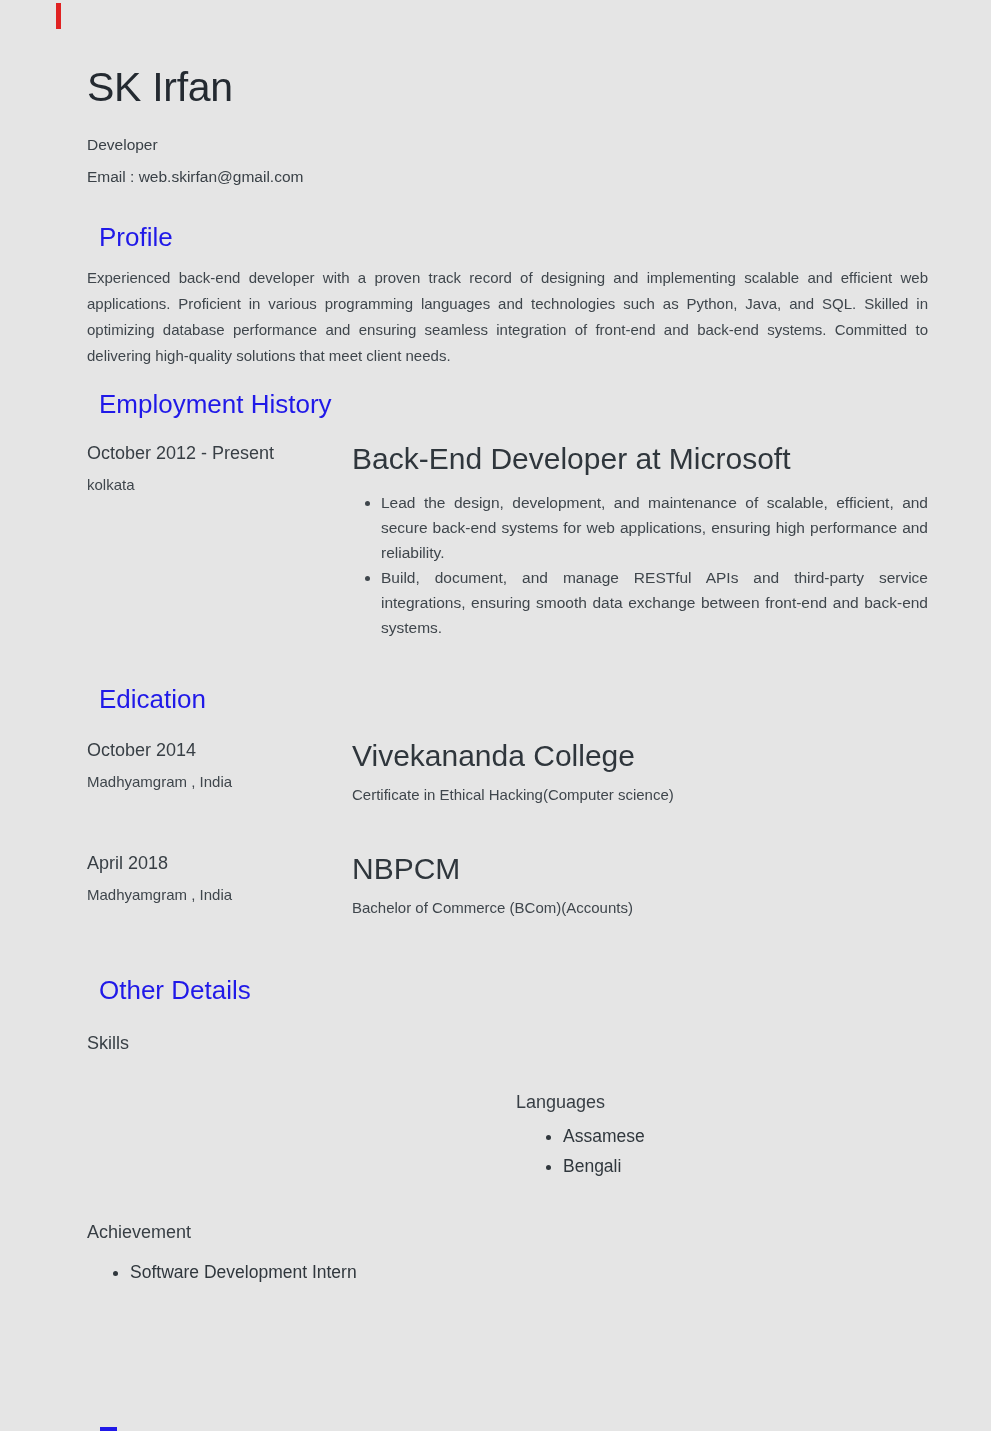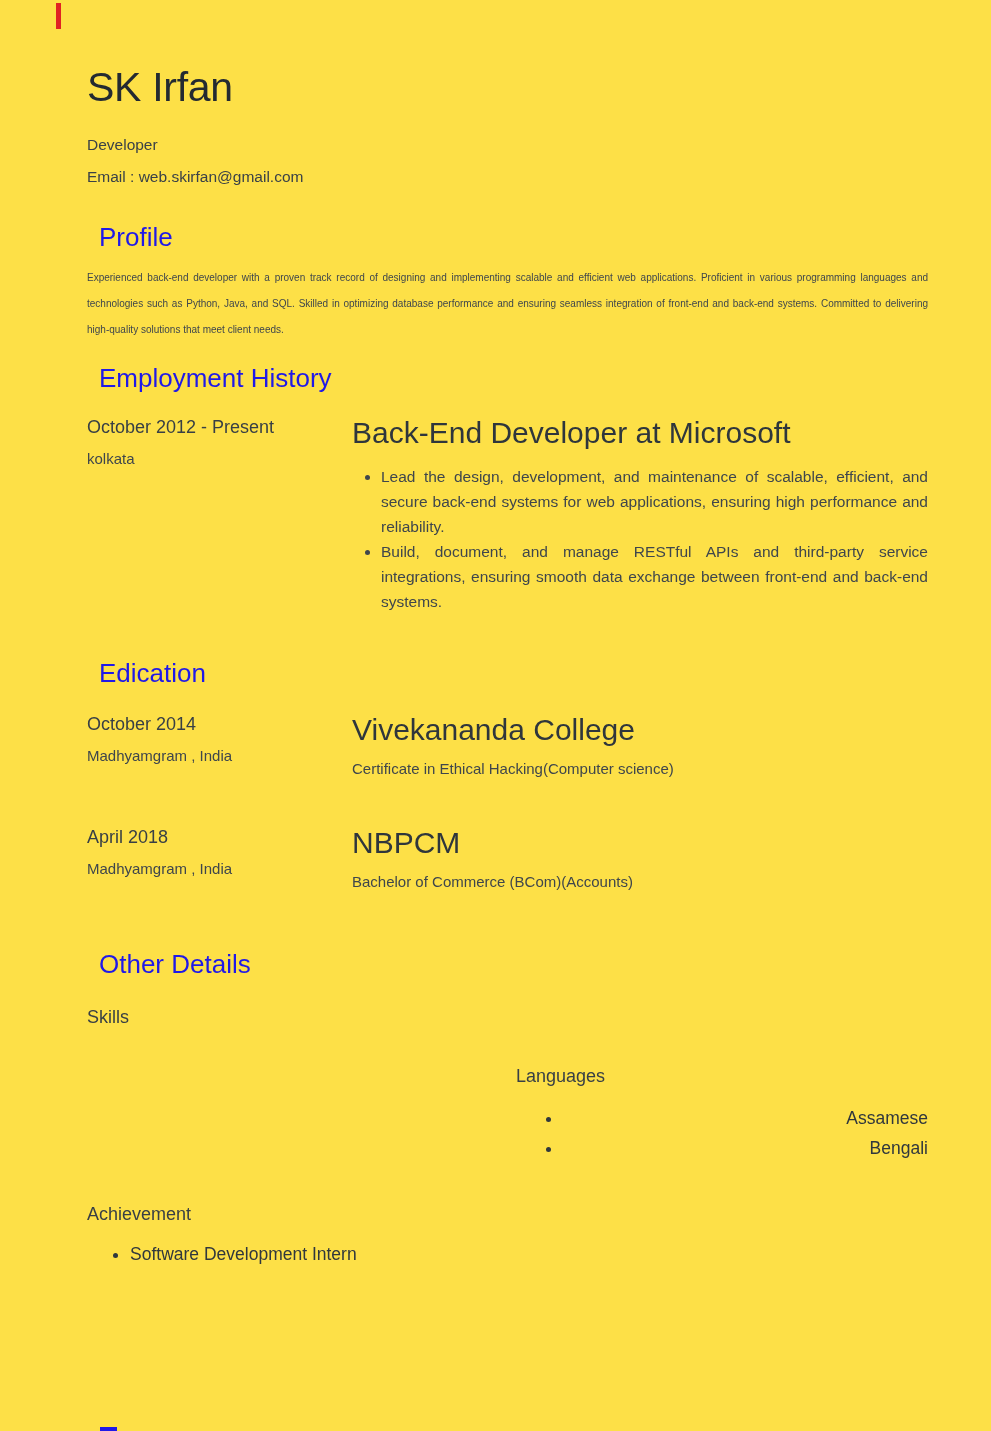--- a/index.html
+++ b/index.html
@@ -1,20 +1,20 @@
 <!DOCTYPE html>
 <html><head>
 <meta charset="utf-8">
 <style>
   html, body { margin: 0; padding: 0; background: #ffffff; }
   .page {
     position: relative;
     width: 991px;
     height: 1431px;
-    background: #fde047;
+    background: #e5e5e5;
     font-family: "Liberation Sans", sans-serif;
     color: #3f464c;
     overflow: hidden;
   }
   .artifact-red {
     position: absolute; left: 56px; top: 3px; width: 5px; height: 26px;
     background: #e02222;
   }
   .artifact-blue {
     position: absolute; left: 100px; top: 1427px; width: 17px; height: 4px;
@@ -30,21 +30,21 @@
   .role { margin: 24px 0 0 0; font-size: 15.5px; line-height: 19px; color: #3a4147; }
   .email-line { margin: 13px 0 0 0; font-size: 15.5px; line-height: 19px; color: #3a4147; }
 
   h2.section-title {
     margin: 12px; font-size: 26px; font-weight: 400; line-height: 31px;
     color: #2019e8;
   }
   .sec-profile h2 { margin-top: 36px; }
   .profile-body {
     margin: 10px 0 0 0;
-    font-size: 10px; line-height: 26px; text-align: justify;
+    font-size: 15px; line-height: 26px; text-align: justify;
     color: #3f464c;
   }
 
   .sec-employment h2 { margin-top: 20px; }
   .row { display: flex; justify-content: space-between; }
   .emp-row { margin-top: 22px; }
   .col-left { flex: 0 0 265px; width: 265px; }
   .date { font-size: 18px; line-height: 22px; color: #383f45; }
   .location { margin-top: 11px; font-size: 15px; line-height: 19px; color: #3f464c; }
   .col-right { flex: 1 1 auto; }
@@ -67,21 +67,21 @@
   .sec-other h2 { margin-top: 58px; }
   .group-label { font-size: 18px; line-height: 22px; color: #383f45; }
   .other-cols { display: flex; margin-top: 26px; }
   .col-skills { flex: 0 0 429px; width: 429px; }
   .col-langs { flex: 1 1 auto; }
   .langs-label { margin-top: 59px; }
   ul.dot-list {
     margin: 13px 0 0 0; padding-left: 43px;
     font-size: 17.5px; line-height: 30px; color: #30373d;
   }
-  .col-langs ul.dot-list { margin-top: 16px; padding-left: 47px; text-align: right; }
+  .col-langs ul.dot-list { margin-top: 8px; padding-left: 47px; }
   .ach-label { margin-top: 40px; }
   ul.ach-list { margin-top: 14px; }
 </style>
 </head>
 <body>
 
 <div class="page">
   <div class="artifact-red"></div>
   <div class="artifact-blue"></div>
 

